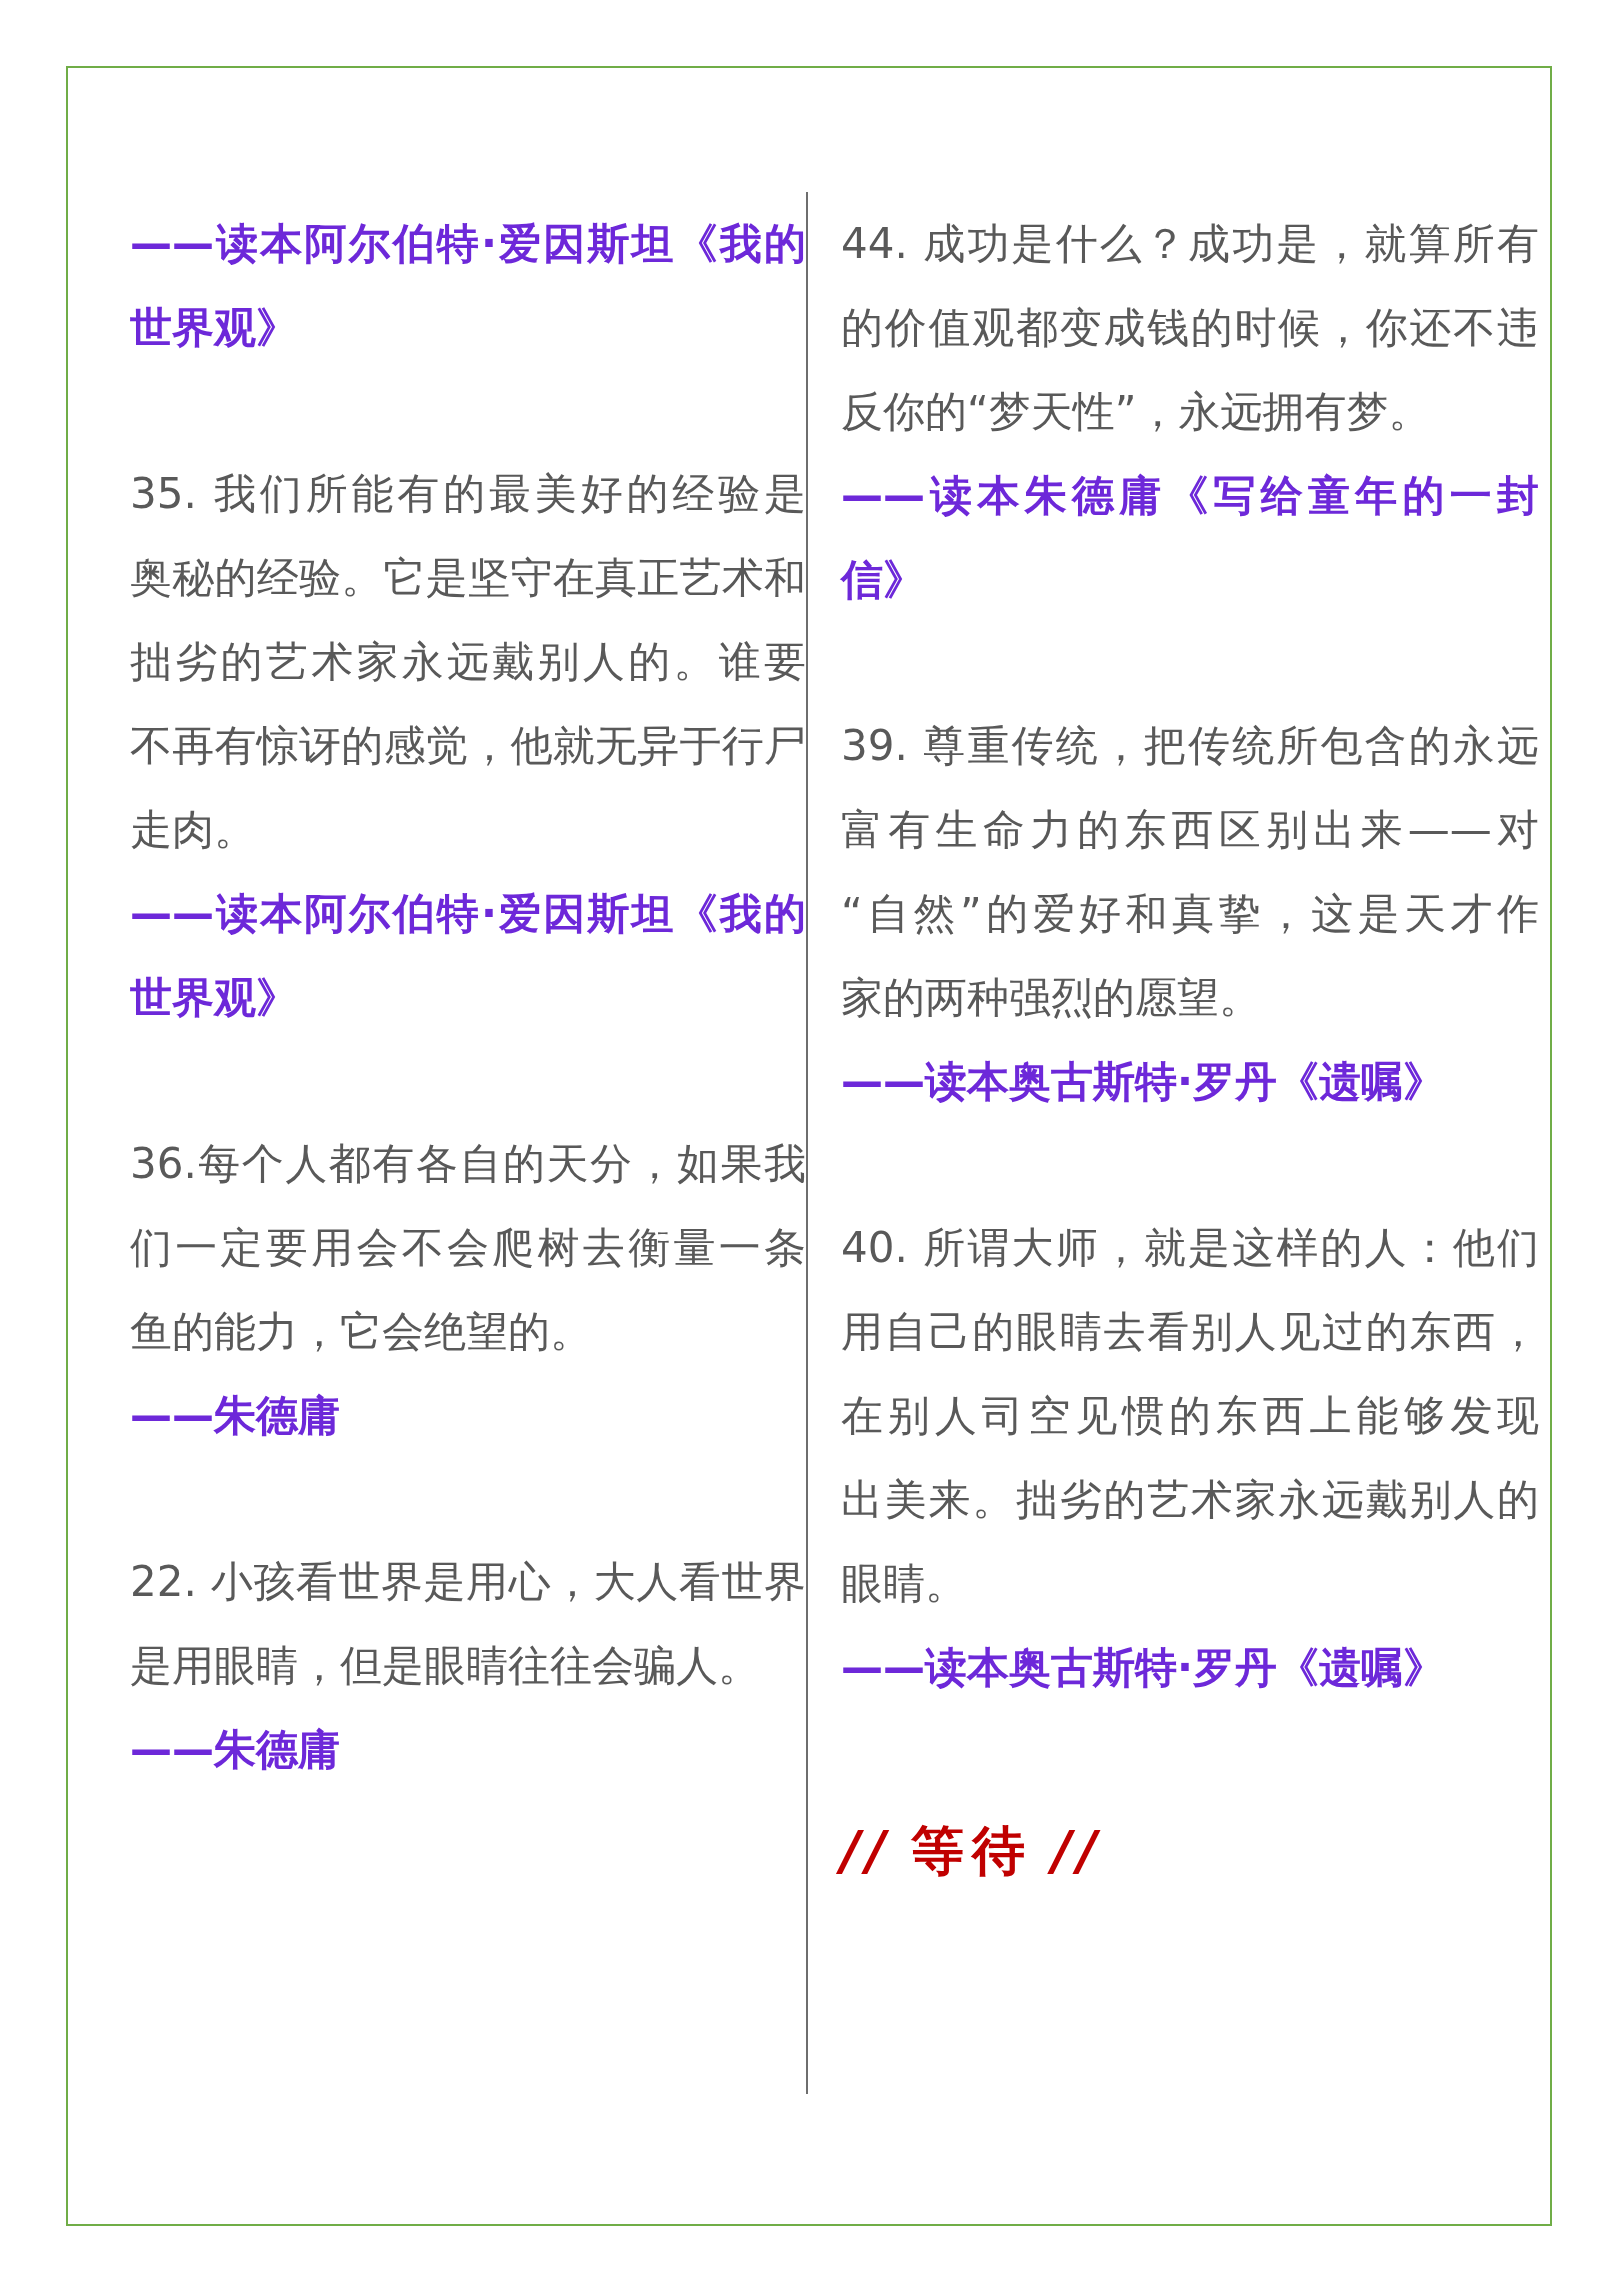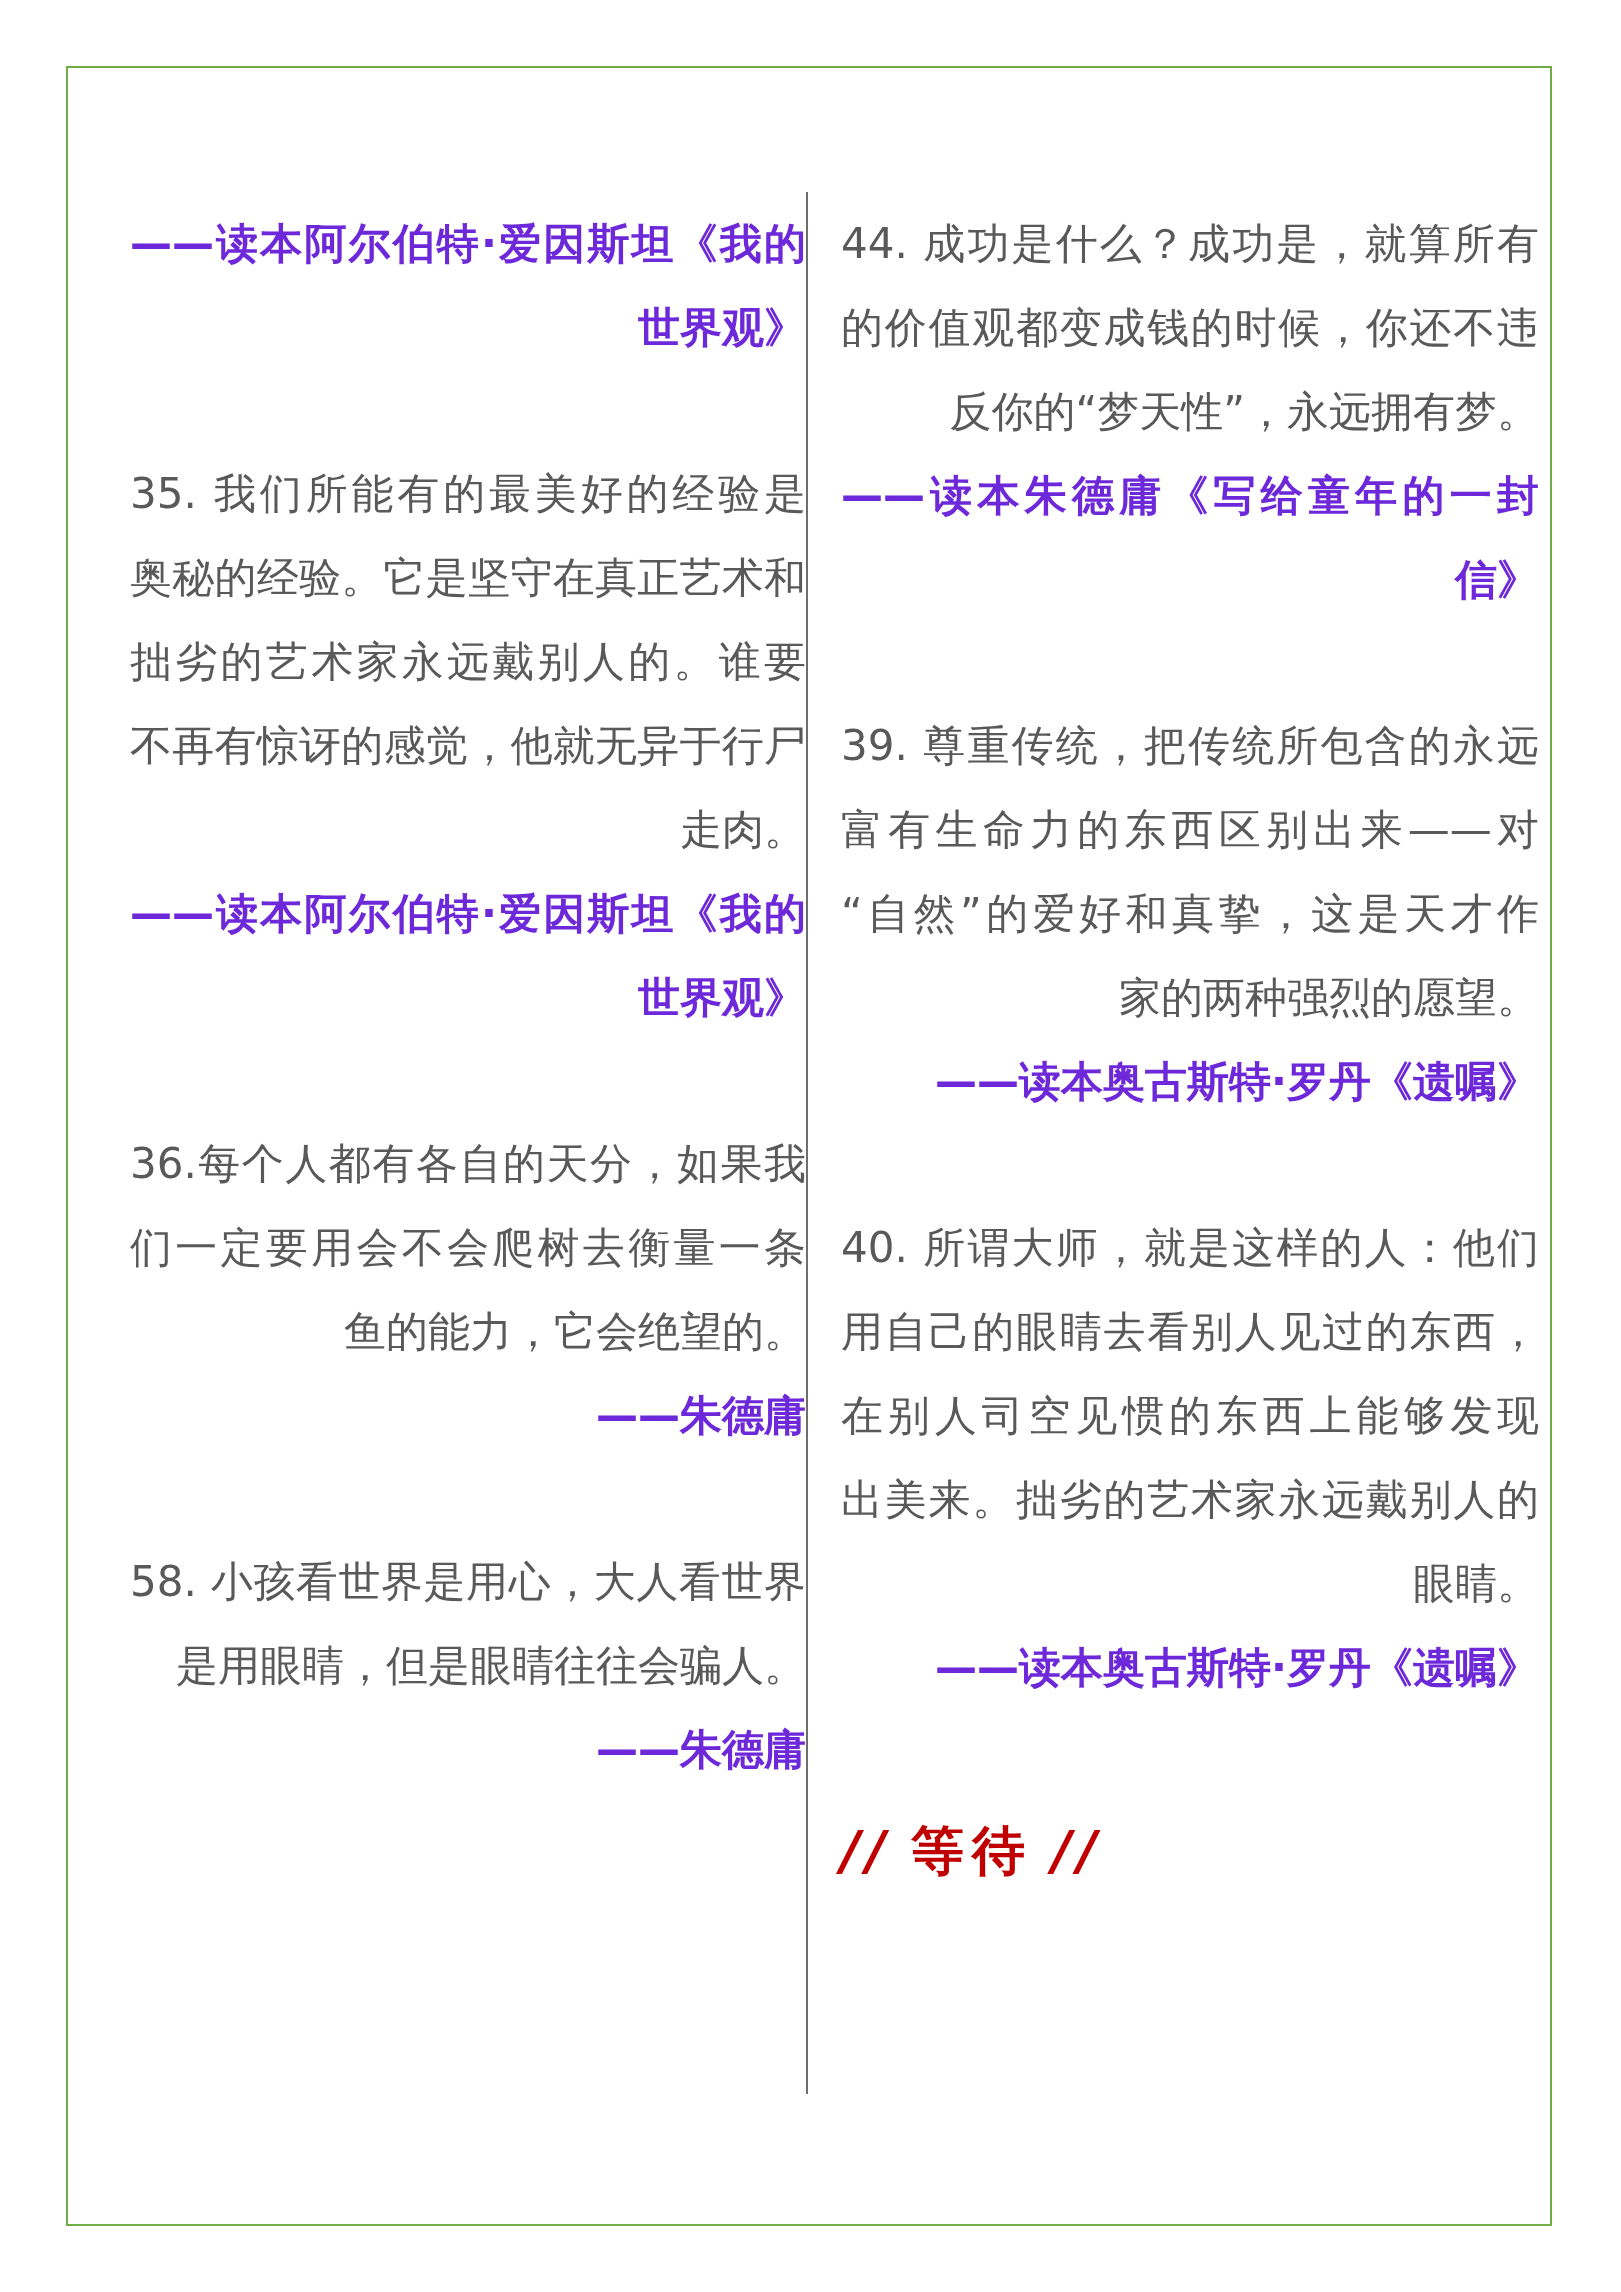--- a/index.html
+++ b/index.html
@@ -42,21 +42,21 @@
   .col-right {
     left: 841px;
     width: 698px;
   }
   .block { margin: 0; }
   .block.gap { margin-top: 82px; }
   .line {
     font-size: 42px;
     line-height: 84px;
     color: #595959;
-    text-align: right;
+    text-align: left;
     white-space: normal;
   }
   .line.fill {
     text-align: justify;
     text-align-last: justify;
     text-justify: inter-character;
   }
   .cite .line {
     font-weight: 700;
     color: #6d28d9;
@@ -111,21 +111,21 @@
     <div class="line fill">36.每个人都有各自的天分，如果我</div>
     <div class="line fill">们一定要用会不会爬树去衡量一条</div>
     <div class="line">鱼的能力，它会绝望的。</div>
   </div>
 
   <div class="block cite">
     <div class="line">——朱德庸</div>
   </div>
 
   <div class="block gap">
-    <div class="line fill">58. 小孩看世界是用心，大人看世界</div>
+    <div class="line fill">22. 小孩看世界是用心，大人看世界</div>
     <div class="line">是用眼睛，但是眼睛往往会骗人。</div>
   </div>
 
   <div class="block cite">
     <div class="line">——朱德庸</div>
   </div>
 
 </div>
 
 <div class="col col-right">

